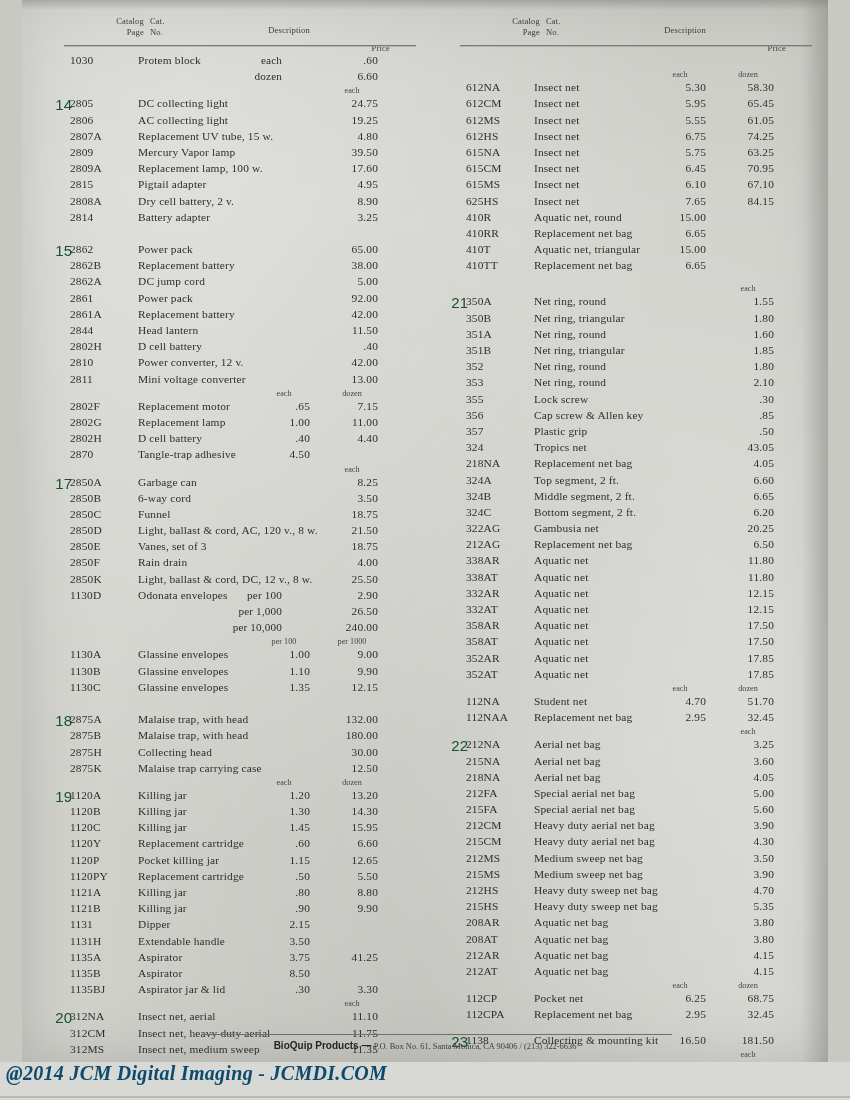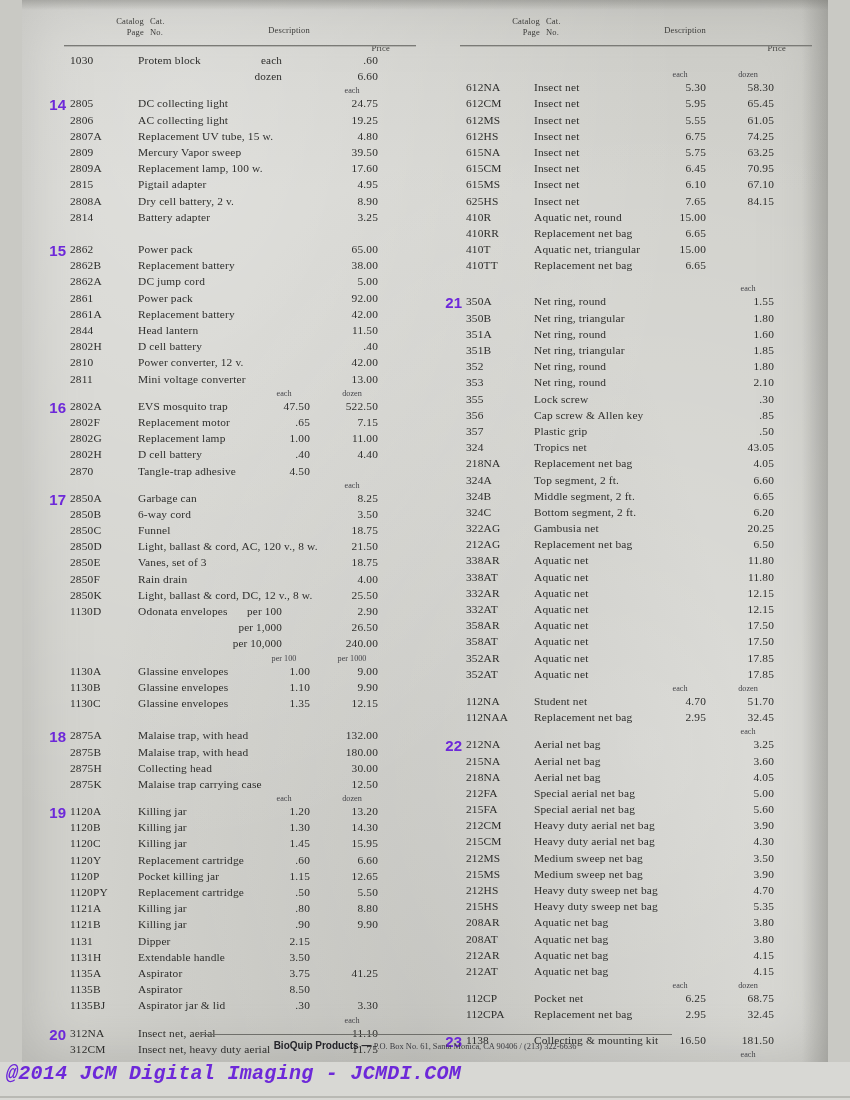--- a/index.html
+++ b/index.html
@@ -72,24 +72,24 @@
   .row{
     position:relative;height:16.2px;
     font-size:11.4px;color:#2e2e2c;
     letter-spacing:.15px;
     white-space:nowrap;
   }
   .row.gap{height:16.2px;}
   .row.halfgap{height:9px;}
 
   .pg{
-    position:absolute;left:6px;top:-1px;width:30px;
+    position:absolute;left:12px;top:-1px;width:30px;
     text-align:right;
     font-family:"Liberation Sans", sans-serif;
-    font-weight:bold;font-size:15px;color:#6d28d9;
+    font-weight:normal;font-size:15px;color:#14532d;
     letter-spacing:0;
   }
   .cat{position:absolute;left:40px;top:0;width:62px;text-align:left;}
   .desc{position:absolute;left:108px;top:0;}
   .p1{position:absolute;top:0;width:52px;text-align:right;}
   .p2{position:absolute;top:0;width:52px;text-align:right;}
 
   
   .col.left  .p1{left:228px;}
   .col.left  .p2{left:296px;}
@@ -113,23 +113,23 @@
     position:absolute;left:0;top:1040px;width:806px;text-align:center;
     font-size:9.2px;color:#24242a;
     font-family:"Liberation Serif", serif;
   }
   #footer .bq{font-family:"Liberation Sans", sans-serif;font-weight:bold;font-size:10px;}
   #footer .addr{font-size:8.4px;color:#3b3b40;}
 
   
   #watermark{
     position:absolute;left:6px;top:1062px;
-    font-family:Liberation Mono, monospace;
+    font-family:Liberation Serif, serif;
     font-style:italic;font-weight:bold;
-    font-size:20px;color:#6d28d9;
+    font-size:20px;color:#0c4a6e;
     letter-spacing:.3px;
     white-space:nowrap;
   }
   #wmband{
     position:absolute;left:0;top:1062px;width:850px;height:38px;
     background:#d8d8d4;
   }
   #wmline{
     position:absolute;left:0;top:1096px;width:850px;height:2px;background:#b9b9b4;
   }
@@ -188,21 +188,21 @@
             <span class="p2">19.25</span>
           </div>
           <div class="row">
             <span class="cat">2807A</span>
             <span class="desc">Replacement UV tube, 15 w.</span>
             <span class="p1"></span>
             <span class="p2">4.80</span>
           </div>
           <div class="row">
             <span class="cat">2809</span>
-            <span class="desc">Mercury Vapor sweep</span>
+            <span class="desc">Mercury Vapor lamp</span>
             <span class="p1"></span>
             <span class="p2">39.50</span>
           </div>
           <div class="row">
             <span class="cat">2809A</span>
             <span class="desc">Replacement lamp, 100 w.</span>
             <span class="p1"></span>
             <span class="p2">17.60</span>
           </div>
           <div class="row">
@@ -275,27 +275,20 @@
           </div>
           <div class="row">
             <span class="cat">2811</span>
             <span class="desc">Mini voltage converter</span>
             <span class="p1"></span>
             <span class="p2">13.00</span>
           </div>
           <div class="caps">
             <span class="c1">each</span>
             <span class="c2">dozen</span>
-          </div>
-          <div class="row">
-            <span class="pg">16</span>
-            <span class="cat">2802A</span>
-            <span class="desc">EVS mosquito trap</span>
-            <span class="p1">47.50</span>
-            <span class="p2">522.50</span>
           </div>
           <div class="row">
             <span class="cat">2802F</span>
             <span class="desc">Replacement motor</span>
             <span class="p1">.65</span>
             <span class="p2">7.15</span>
           </div>
           <div class="row">
             <span class="cat">2802G</span>
             <span class="desc">Replacement lamp</span>

